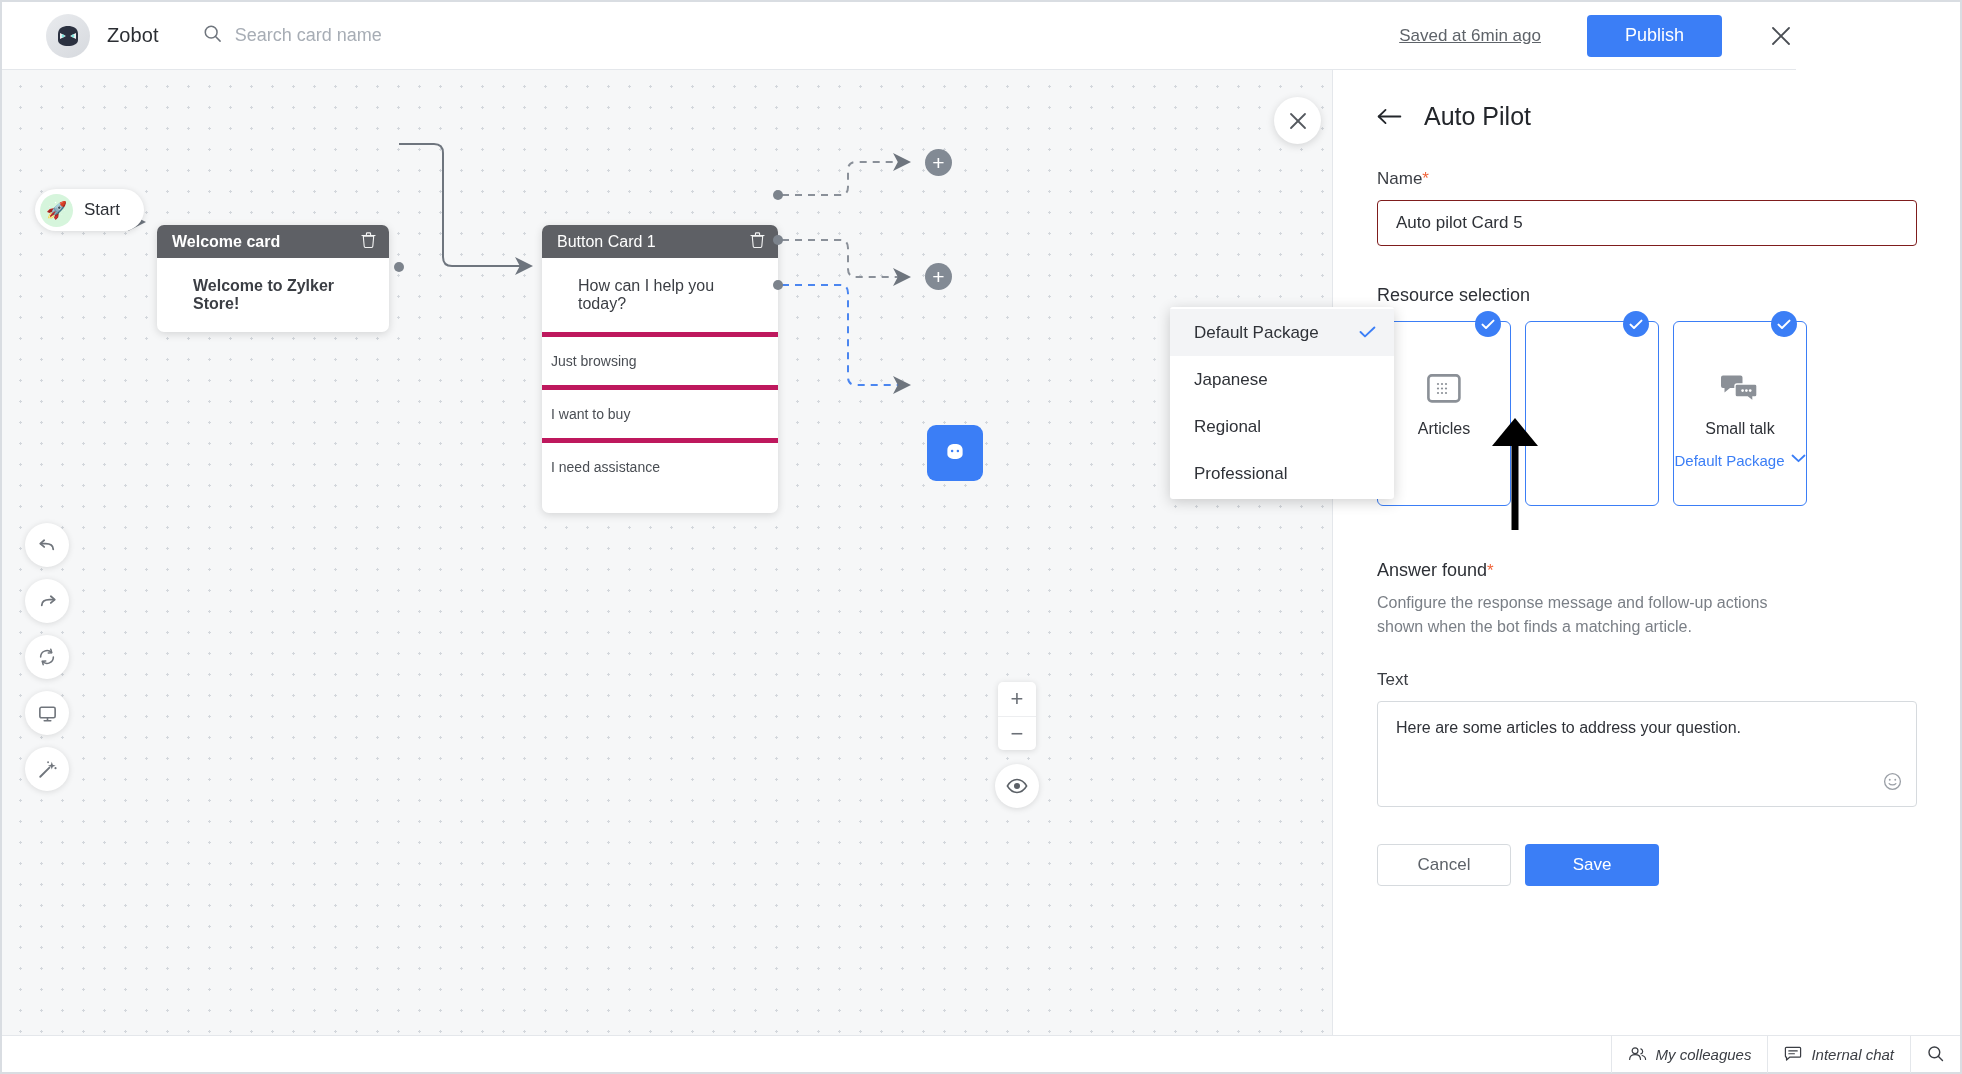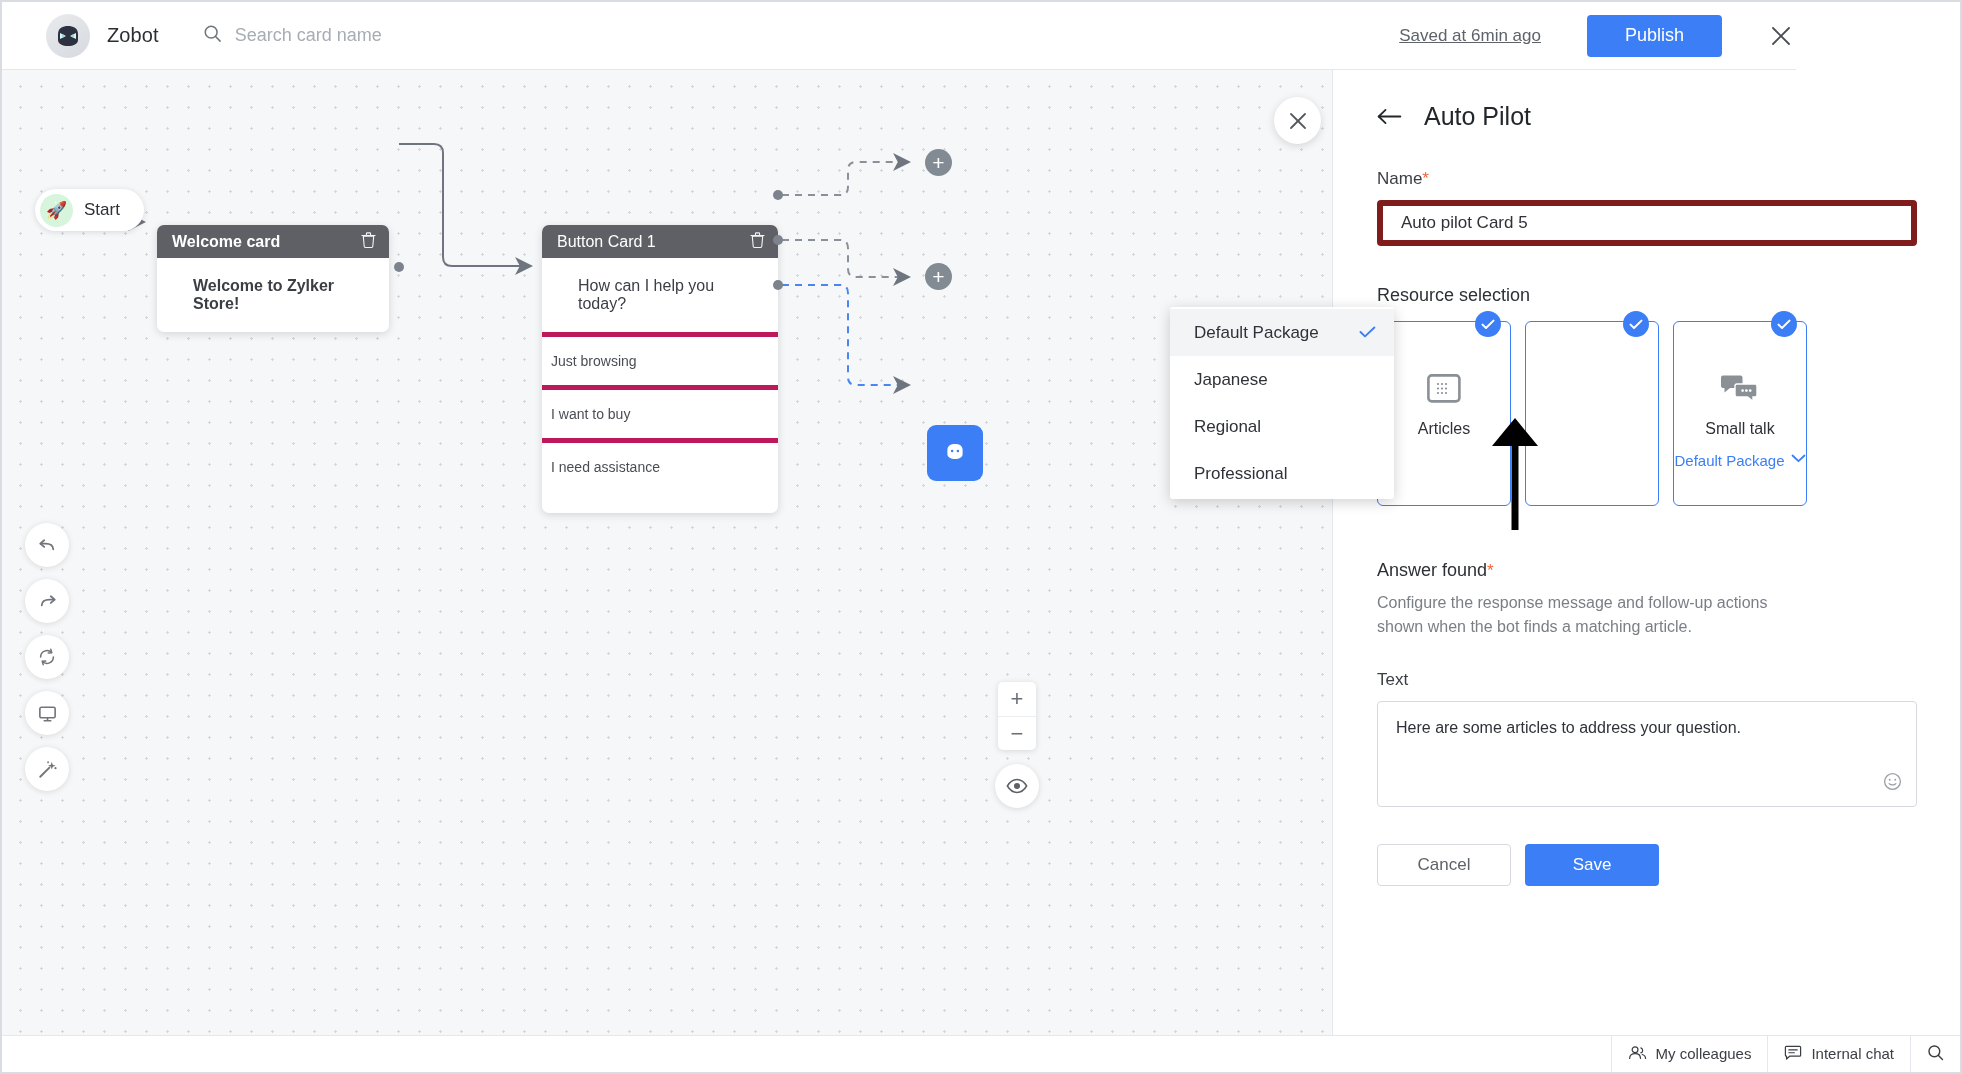--- a/index.html
+++ b/index.html
@@ -178,21 +178,21 @@
   }
   .back-arrow { color: #23262b; cursor: pointer; display:flex; }
   .panel-title h1 { font-size: 25px; font-weight: 400; color: #23262b; }
 
   .field-label {
     font-size: 17px; color: #3b3e44; margin: 38px 0 11px 44px;
   }
   .req { color: #f0643a; font-size: 17px; }
   .text-input {
     margin-left: 44px; width: 540px; height: 46px;
-    border: 6px solid #7f1d1d; border-radius: 4px;
+    border: 1px solid #7f1d1d; border-radius: 4px;
     padding: 0 18px; font-size: 17px; color: #2f3238;
     font-family: "Liberation Sans", sans-serif; outline: none;
   }
 
   .section-label {
     font-size: 18px; color: #2d3036; margin: 39px 0 15px 44px;
   }
 
   .res-row {
     margin-left: 44px; display: flex; gap: 14px; position: relative;
@@ -270,21 +270,21 @@
     width: 134px; height: 42px; border: none; background: #3b7ef6;
     border-radius: 4px; font-size: 17px; color: #fff;
     font-family: "Liberation Sans", sans-serif; cursor: pointer;
   }
 
   
   .footer {
     position: absolute; left: 0; bottom: 0;
     width: 1958px; height: 37px;
     background: #fff; border-top: 1px solid #e4e7eb;
-    display: flex; align-items: flex-end; justify-content: flex-end;
+    display: flex; align-items: flex-start; justify-content: flex-end; font-style: italic;
   }
   .foot-item {
     display: flex; align-items: center; gap: 9px;
     height: 37px; padding: 0 16px;
     font-size: 15px; color: #3b3e44;
     border-left: 1px solid #e4e7eb; cursor: pointer;
   }
 </style>
 </head>
 <body>

